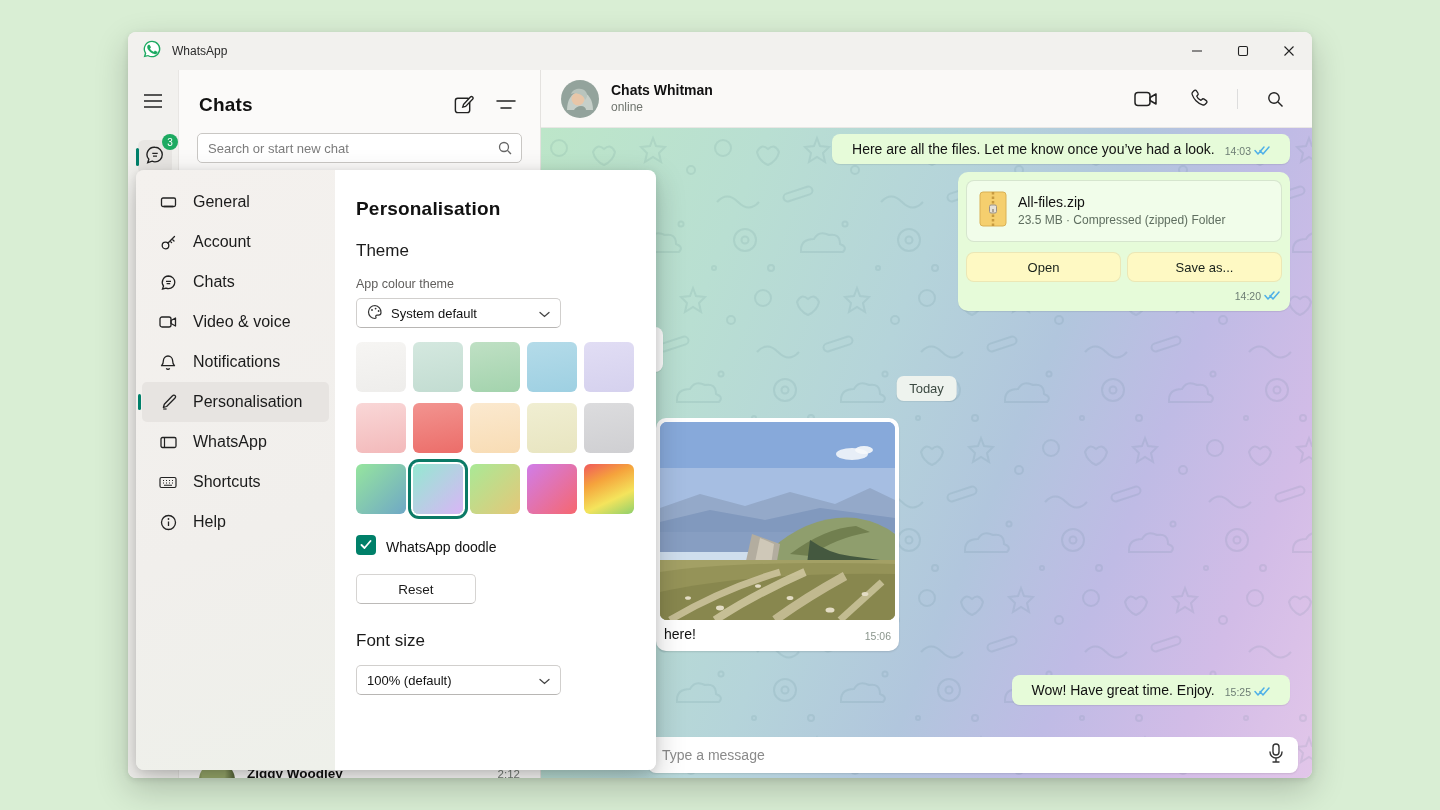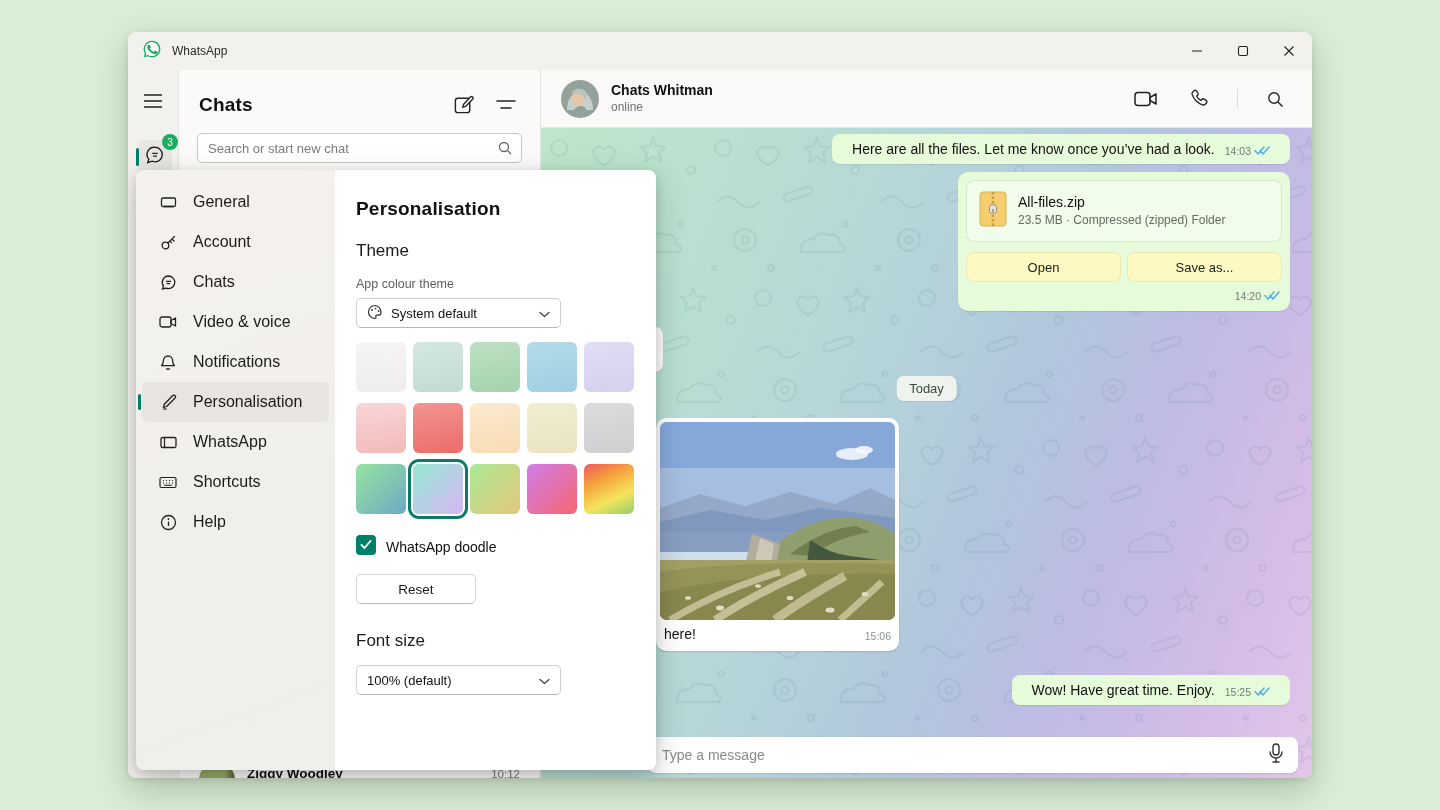--- a/index.html
+++ b/index.html
@@ -202,21 +202,21 @@
         <span class="search-glyph">
           <svg width="16" height="16" viewBox="0 0 16 16">
               <circle cx="7" cy="7" r="4.5" fill="none" stroke="#666" stroke-width="1.3"></circle>
               <path d="M10.4 10.4 14 14" stroke="#666" stroke-width="1.3"></path>
             </svg>
         </span>
       </div>
       <div class="chat-row-partial">
         <div class="partial-avatar"></div>
         <div class="partial-name">Ziggy Woodley</div>
-        <div class="partial-time">10:12</div>
+        <div class="partial-time">2:12</div>
       </div>
     </div>
 
     <div class="chat-col">
       <div class="chat-header">
         <div class="chat-avatar">
           <svg width="38" height="38" viewBox="0 0 38 38">
               <rect width="38" height="38" fill="#93a39c"></rect>
               <path d="M6 30c0-9 4-18 13-18s13 9 13 18z" fill="#c6cfc9"></path>
               <circle cx="17" cy="19" r="6.5" fill="#e8c6a8"></circle>

